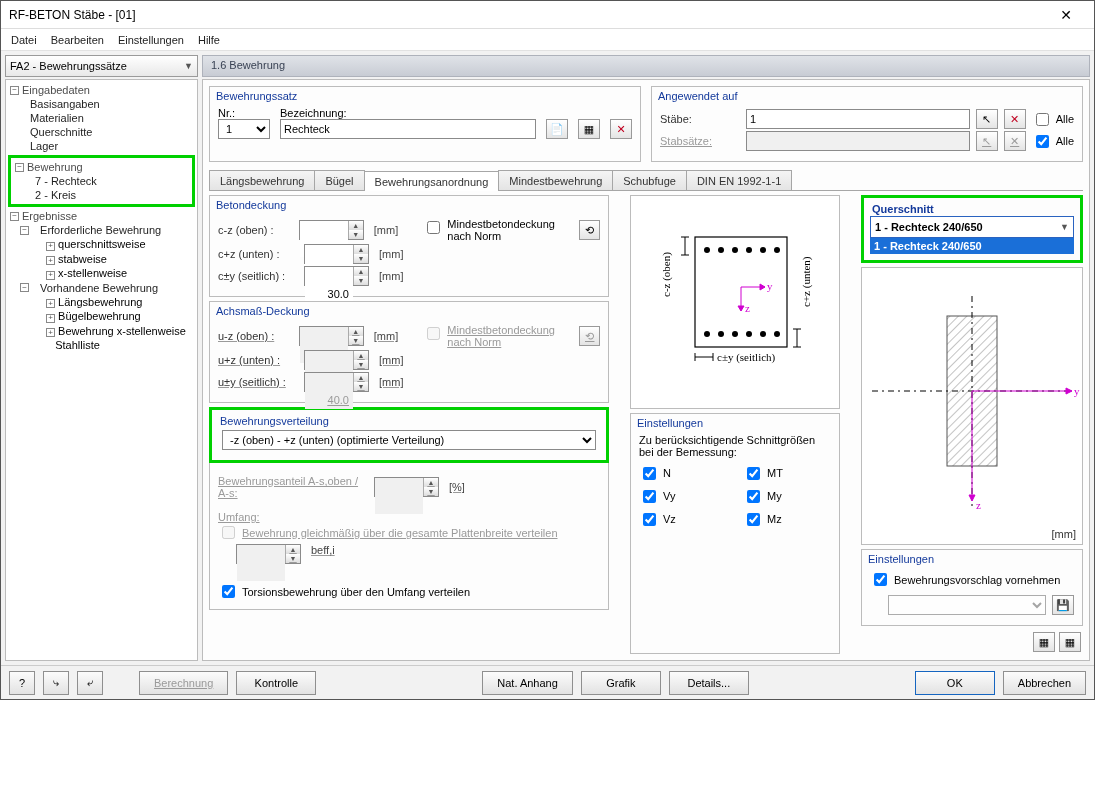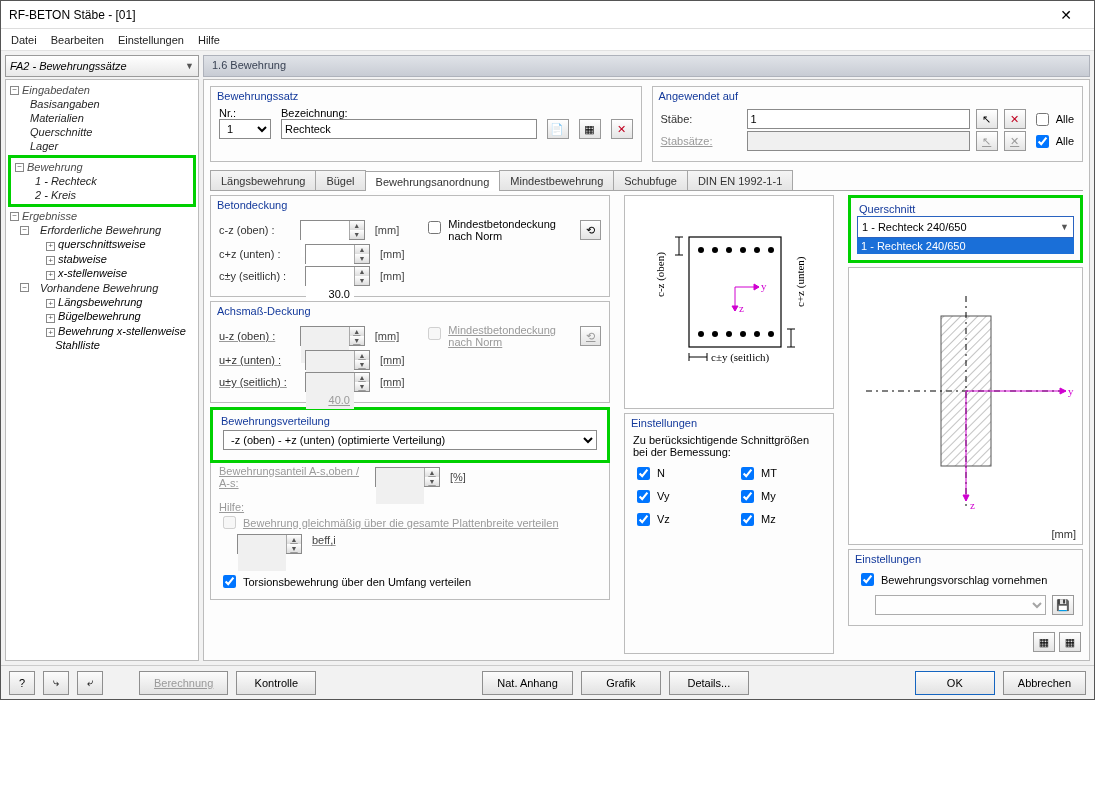--- a/index.html
+++ b/index.html
@@ -4,21 +4,21 @@
 <style>
 * { box-sizing: border-box; font-family: "Segoe UI", Tahoma, sans-serif; font-size: 11px; }
 body { margin: 0; background: #fff; color: #000; }
 .window { width: 1095px; height: 700px; border: 1px solid #555; display: flex; flex-direction: column; background:#fff; position:relative;}
 .titlebar { height: 28px; display: flex; align-items: center; padding: 0 8px; border-bottom: 1px solid #ddd; }
 .titlebar-text { flex: 1; font-size: 12px; }
 .win-close { width: 40px; text-align: center; font-size: 14px; }
 .menubar { height: 22px; display: flex; align-items: center; gap: 14px; padding: 2px 10px; border-bottom: 1px solid #e2e2e2; background:#fff;}
 .menubar span { color:#222; }
 .content { flex: 1; display: flex; background:#f2f2f2; padding:4px; gap:4px; overflow:hidden;}
-.leftcol { width: 194px; display:flex; flex-direction:column; gap:2px;font-style:italic;}
+.leftcol { width: 194px; display:flex; flex-direction:column; gap:2px;}
 .combo { height:22px; border:1px solid #9a9a9a; background:linear-gradient(#fff,#e8e8e8); display:flex; align-items:center; padding:0 4px; justify-content:space-between;}
 .combo .chev { font-size:9px; color:#555;}
 .tree { flex:1; border:1px solid #bcbcbc; background:#fff; padding:2px 2px; overflow:auto;}
 .tree-grp { margin:1px 0;}
 .tree-hdr { color:#4c4c4c; padding:1px 2px; display:flex; align-items:center; gap:3px;}
 .tree-item { padding:1px 2px 1px 22px; color:#1e1e1e; display:flex; align-items:center; gap:4px;}
 .tree-item2 { padding:1px 2px 1px 38px; }
 .boxsq { width:9px; height:9px; border:1px solid #888; display:inline-flex; align-items:center; justify-content:center; font-size:8px; line-height:1; color:#555; background:#fff;}
 .rightarea { flex:1; display:flex; flex-direction:column; gap:2px;}
 .paneltitle { height:22px; background:linear-gradient(#e0e3e8,#c8ccd4); border:1px solid #aeb2bb; padding:3px 8px; color:#394254; font-weight:400;}
@@ -33,21 +33,21 @@
 .spinbox { display:inline-flex; align-items:center; border:1px solid #8a8a8a; height:20px; background:#fff;}
 .spinbox input { border:none; width:48px; text-align:right; height:18px; padding:0 4px;margin-top:36px;}
 .spinbtns { display:flex; flex-direction:column; border-left:1px solid #aaa;}
 .spinbtns div { width:14px; height:9px; font-size:7px; text-align:center; line-height:9px; background:linear-gradient(#fff,#ddd); color:#555;}
 .unit { color:#444; margin-left:4px;}
 .iconbtn { width:22px; height:20px; border:1px solid #999; background:linear-gradient(#fff,#e4e4e4); display:inline-flex; align-items:center; justify-content:center; font-size:11px;}
 .iconbtn.red { color:#c00020;}
 .tabs { display:flex; border-bottom:1px solid #a6a6a6; gap:0; margin-top:4px;}
 .tab { padding:4px 10px 3px 10px; border:1px solid #a6a6a6; border-bottom:none; background:linear-gradient(#f5f5f5,#e4e4e4); margin-right:-1px; color:#333;}
 .tab.active { background:#fff; position:relative; top:1px;}
-.midsplit { display:flex; gap:14px; flex:1;}
+.midsplit { display:flex; gap:21px; flex:1;}
 .colA { width:400px; display:flex; flex-direction:column; gap:4px;}
 .colB { width:210px; display:flex; flex-direction:column; gap:4px;}
 .colC { flex:1; display:flex; flex-direction:column; gap:4px;}
 .disabled { color:#9a9a9a;text-decoration:underline;}
 input[disabled] { background:#f0f0f0; color:#9a9a9a;}
 .spinbox.disabled { background:#f0f0f0; color:#9a9a9a;}
 .spinbox.disabled input { background:#f0f0f0;}
 .check { display:inline-flex; align-items:center; gap:4px;}
 .check input { width:13px; height:13px;}
 .diagram { border:1px solid #bcbcbc; background:#fff; flex:1; position:relative; display:flex; align-items:center; justify-content:center;}
@@ -95,21 +95,21 @@
           <div class="tree-item">Basisangaben</div>
           <div class="tree-item">Materialien</div>
           <div class="tree-item">Querschnitte</div>
           <div class="tree-item">Lager</div>
         </div>
         <div class="greenframe" style="margin:2px 0;">
           <div class="tree-hdr">
               <span class="boxsq">−</span>
               <span>Bewehrung</span>
             </div>
-          <div class="tree-item">1 - Rechteck</div>
+          <div class="tree-item">7 - Rechteck</div>
           <div class="tree-item">2 - Kreis</div>
         </div>
         <div class="tree-grp">
           <div class="tree-hdr">
               <span class="boxsq">−</span>
               <span>Ergebnisse</span>
             </div>
           <div class="tree-item" style="padding-left:12px;"><span class="boxsq">−</span>&nbsp;<span>Erforderliche Bewehrung</span></div>
           <div class="tree-item2"><span class="boxsq">+</span>&nbsp;<span>querschnittsweise</span></div>
           <div class="tree-item2"><span class="boxsq">+</span>&nbsp;<span>stabweise</span></div>
@@ -272,34 +272,34 @@
                 <span class="unit">[mm]</span>
               </div>
             </div>
 
             <div class="greenframe">
               <div class="fieldset" style="border:none; padding-top:18px;">
                 <div class="fs-legend">Bewehrungsverteilung</div>
                 <select style="width:100%;"><option>-z (oben) - +z (unten) (optimierte Verteilung)</option></select>
               </div>
             </div>
-            <div class="fieldset" style="border-top:none; margin-top:-4px; padding-top:0;">
+            <div class="fieldset" style="border-top:none; margin-top:-4px; padding-top:10px;">
               <div class="lblrow disabled">
                 <span style="width:150px;">Bewehrungsanteil A-s,oben / A-s:</span>
                 <span class="spinbox disabled">
                     <input disabled="" style="">
                     <span class="spinbtns">
                       <div>▲</div>
                       <div>▼</div>
                     </span>
                   </span>
                 <span class="unit">[%]</span>
               </div>
               <div style="height:10px;"></div>
-              <div class="disabled">Hilfe:</div>
+              <div class="disabled">Umfang:</div>
               <label class="check disabled">
                   <input type="checkbox" disabled="" style="">
                   <span>Bewehrung gleichmäßig über die gesamte Plattenbreite verteilen</span>
                 </label>
               <div class="lblrow disabled" style="padding-left:18px; align-items:flex-start;">
                 <span class="spinbox disabled">
                     <input disabled="" style="">
                     <span class="spinbtns">
                       <div>▲</div>
                       <div>▼</div>
@@ -388,21 +388,21 @@
                 <label class="check">
                     <input type="checkbox" checked="" style="">
                     <span>Mz</span>
                   </label>
               </div>
             </div>
           </div>
 
           <div class="colC">
             <div class="greenframe">
-              <div class="fieldset" style="border:none; padding:16px 4px 4px 4px;">
+              <div class="fieldset" style="border:none; padding:16px 4px 4px 4px;font-weight:bold;">
                 <div class="fs-legend">Querschnitt</div>
                 <div class="qs-drop">
                   <div class="combo qs-open">
                     <span>1 - Rechteck 240/650</span>
                       <span class="chev">▼</span>
                   </div>
                   <div class="qs-sel">1 - Rechteck 240/650</div>
                 </div>
               </div>
             </div>

